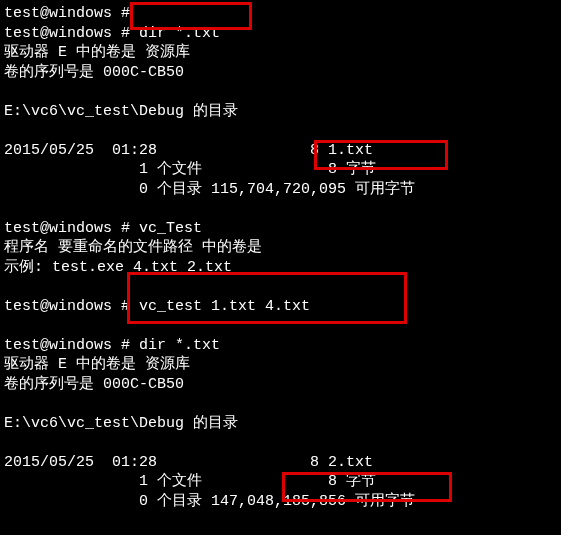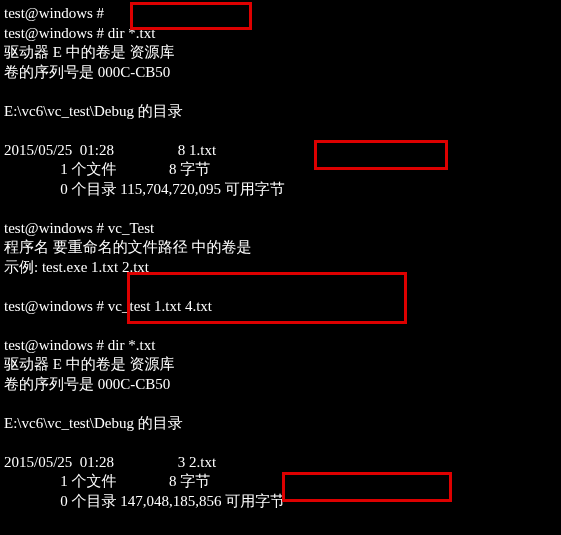--- a/index.html
+++ b/index.html
@@ -9,21 +9,20 @@
     color: #fff;
     font-family: "Consolas", "Courier New", monospace;
     font-size: 15px;
     line-height: 1.3;
     width: 561px;
     box-sizing: border-box;
     position: relative;
   }
   .line {
     white-space: pre;
-    font-family: Liberation Serif, serif;
   }
   .box {
     position: absolute;
     border: 3px solid #d00;
     box-sizing: border-box;
     pointer-events: none;
   }
 </style>
 </head>
 <body>
@@ -35,31 +34,31 @@
 <div class="line"> </div>
 <div class="line">E:\vc6\vc_test\Debug 的目录</div>
 <div class="line"> </div>
 <div class="line"><span>2015/05/25  01:28</span>                 <span>8 1.txt</span></div>
 <div class="line">               <span>1 个文件</span>              <span>8 字节</span></div>
 <div class="line">               <span>0 个目录 115,704,720,095 可用字节</span></div>
 <div class="line"> </div>
 
 <div class="line"><span>test@windows #</span> <span>vc_Test</span></div>
 <div class="line">程序名 要重命名的文件路径 中的卷是</div>
-<div class="line">示例: test.exe 1.txt 2.txt</div>
+<div class="line">示例: test.exe 4.txt 2.txt</div>
 <div class="line"> </div>
 <div class="line"><span>test@windows #</span> <span>vc_test 1.txt 4.txt</span></div>
 <div class="line"> </div>
 
 <div class="line"><span>test@windows #</span> <span>dir *.txt</span></div>
 <div class="line">驱动器 E 中的卷是 资源库</div>
 <div class="line">卷的序列号是 000C-CB50</div>
 <div class="line"> </div>
 <div class="line">E:\vc6\vc_test\Debug 的目录</div>
 <div class="line"> </div>
-<div class="line"><span>2015/05/25  01:28</span>                 <span>3 2.txt</span></div>
+<div class="line"><span>2015/05/25  01:28</span>                 <span>8 2.txt</span></div>
 <div class="line">               <span>1 个文件</span>              <span>8 字节</span></div>
 <div class="line">               <span>0 个目录 147,048,185,856 可用字节</span></div>
 
 <div class="box" style="top: 2px; left: 130px; width: 122px; height: 28px;"></div>
 <div class="box" style="top: 140px; left: 314px; width: 134px; height: 30px;"></div>
 <div class="box" style="top: 272px; left: 127px; width: 280px; height: 52px;"></div>
 <div class="box" style="top: 472px; left: 282px; width: 170px; height: 30px;"></div>
 
 </body></html>

